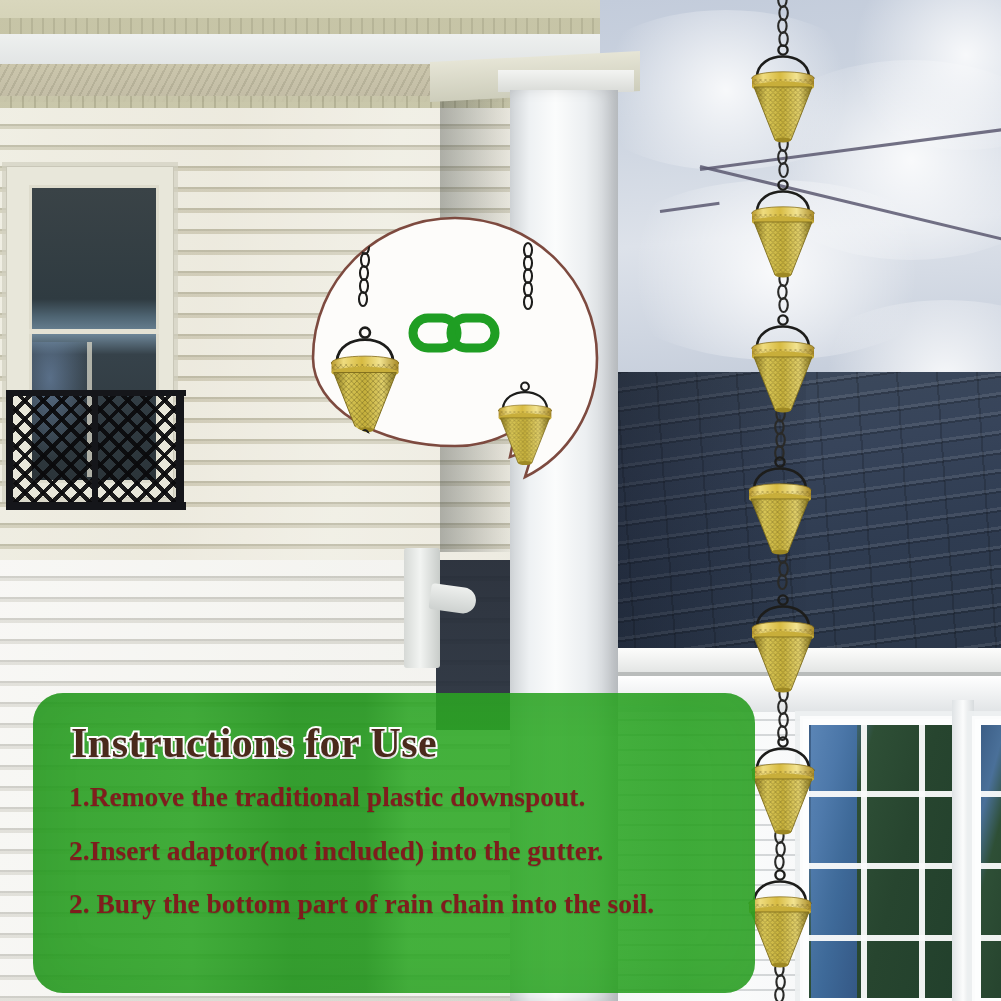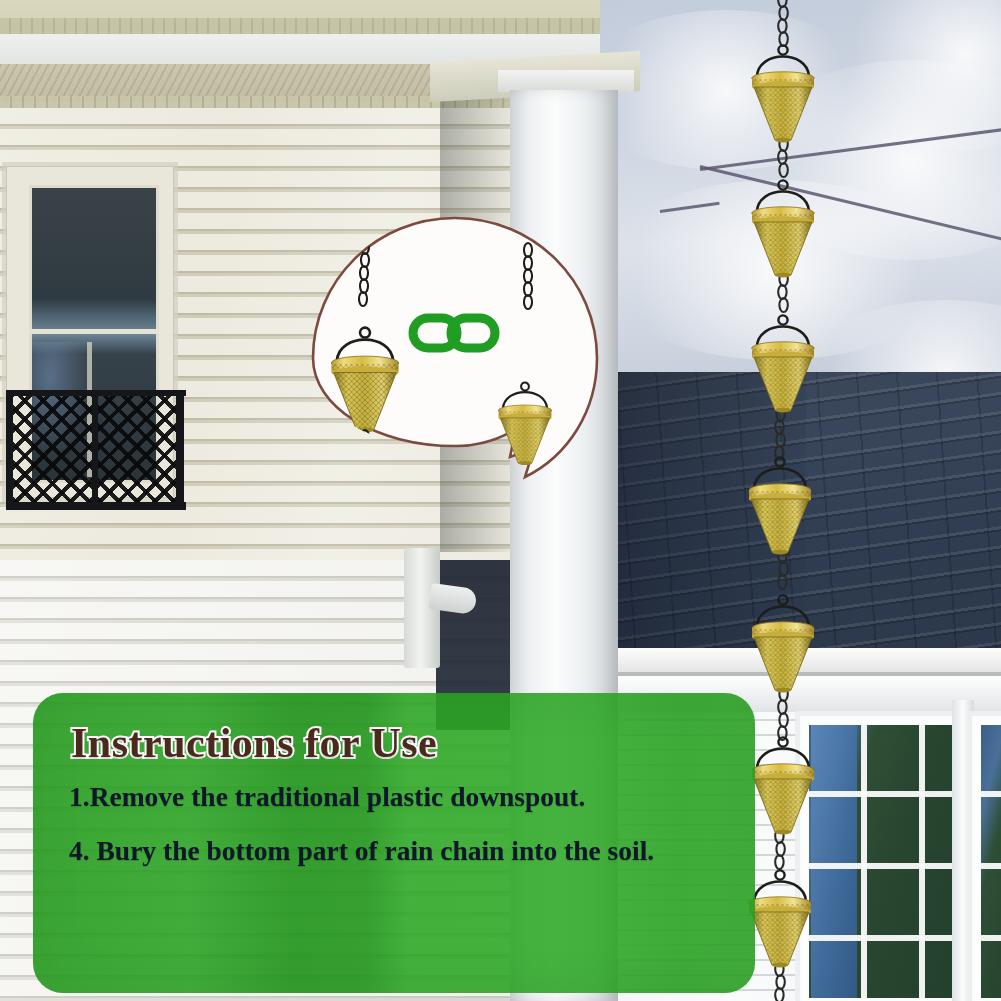--- a/index.html
+++ b/index.html
@@ -279,21 +279,21 @@
     margin:0 0 16px 4px;
     -webkit-text-stroke:4px #ffffff;
     paint-order:stroke fill;
     text-shadow:0 2px 1px rgba(0,0,0,.15);
   }
   .steps{list-style:none;margin:0;padding:0 0 0 2px;}
   .steps li{
     font-family:"Liberation Serif",serif;
     font-weight:bold;
     font-size:27.5px;
-    color:#0f172a;
+    color:#7f1d1d;
     line-height:1.0;
     margin:0 0 26px 0;
     white-space:nowrap;
     text-shadow:0 1px 1px rgba(0,0,0,.18);
   }
 </style>
 </head>
 <body>
 
 <div id="scene">
@@ -512,18 +512,19 @@
       </g>
     </g>
   </svg>
 
   <div class="banner">
     <div class="banner-tint"></div>
     <div class="banner-inner">
       <h1 class="banner-title">Instructions for Use</h1>
       <ul class="steps">
         <li>1.Remove the traditional plastic downspout.</li>
-        <li>4. Bury the bottom part of rain chain into the soil.</li>
+        <li>2.Insert adaptor(not included) into the gutter.</li>
+        <li>2. Bury the bottom part of rain chain into the soil.</li>
       </ul>
     </div>
   </div>
 
 </div>
 
 </body></html>

